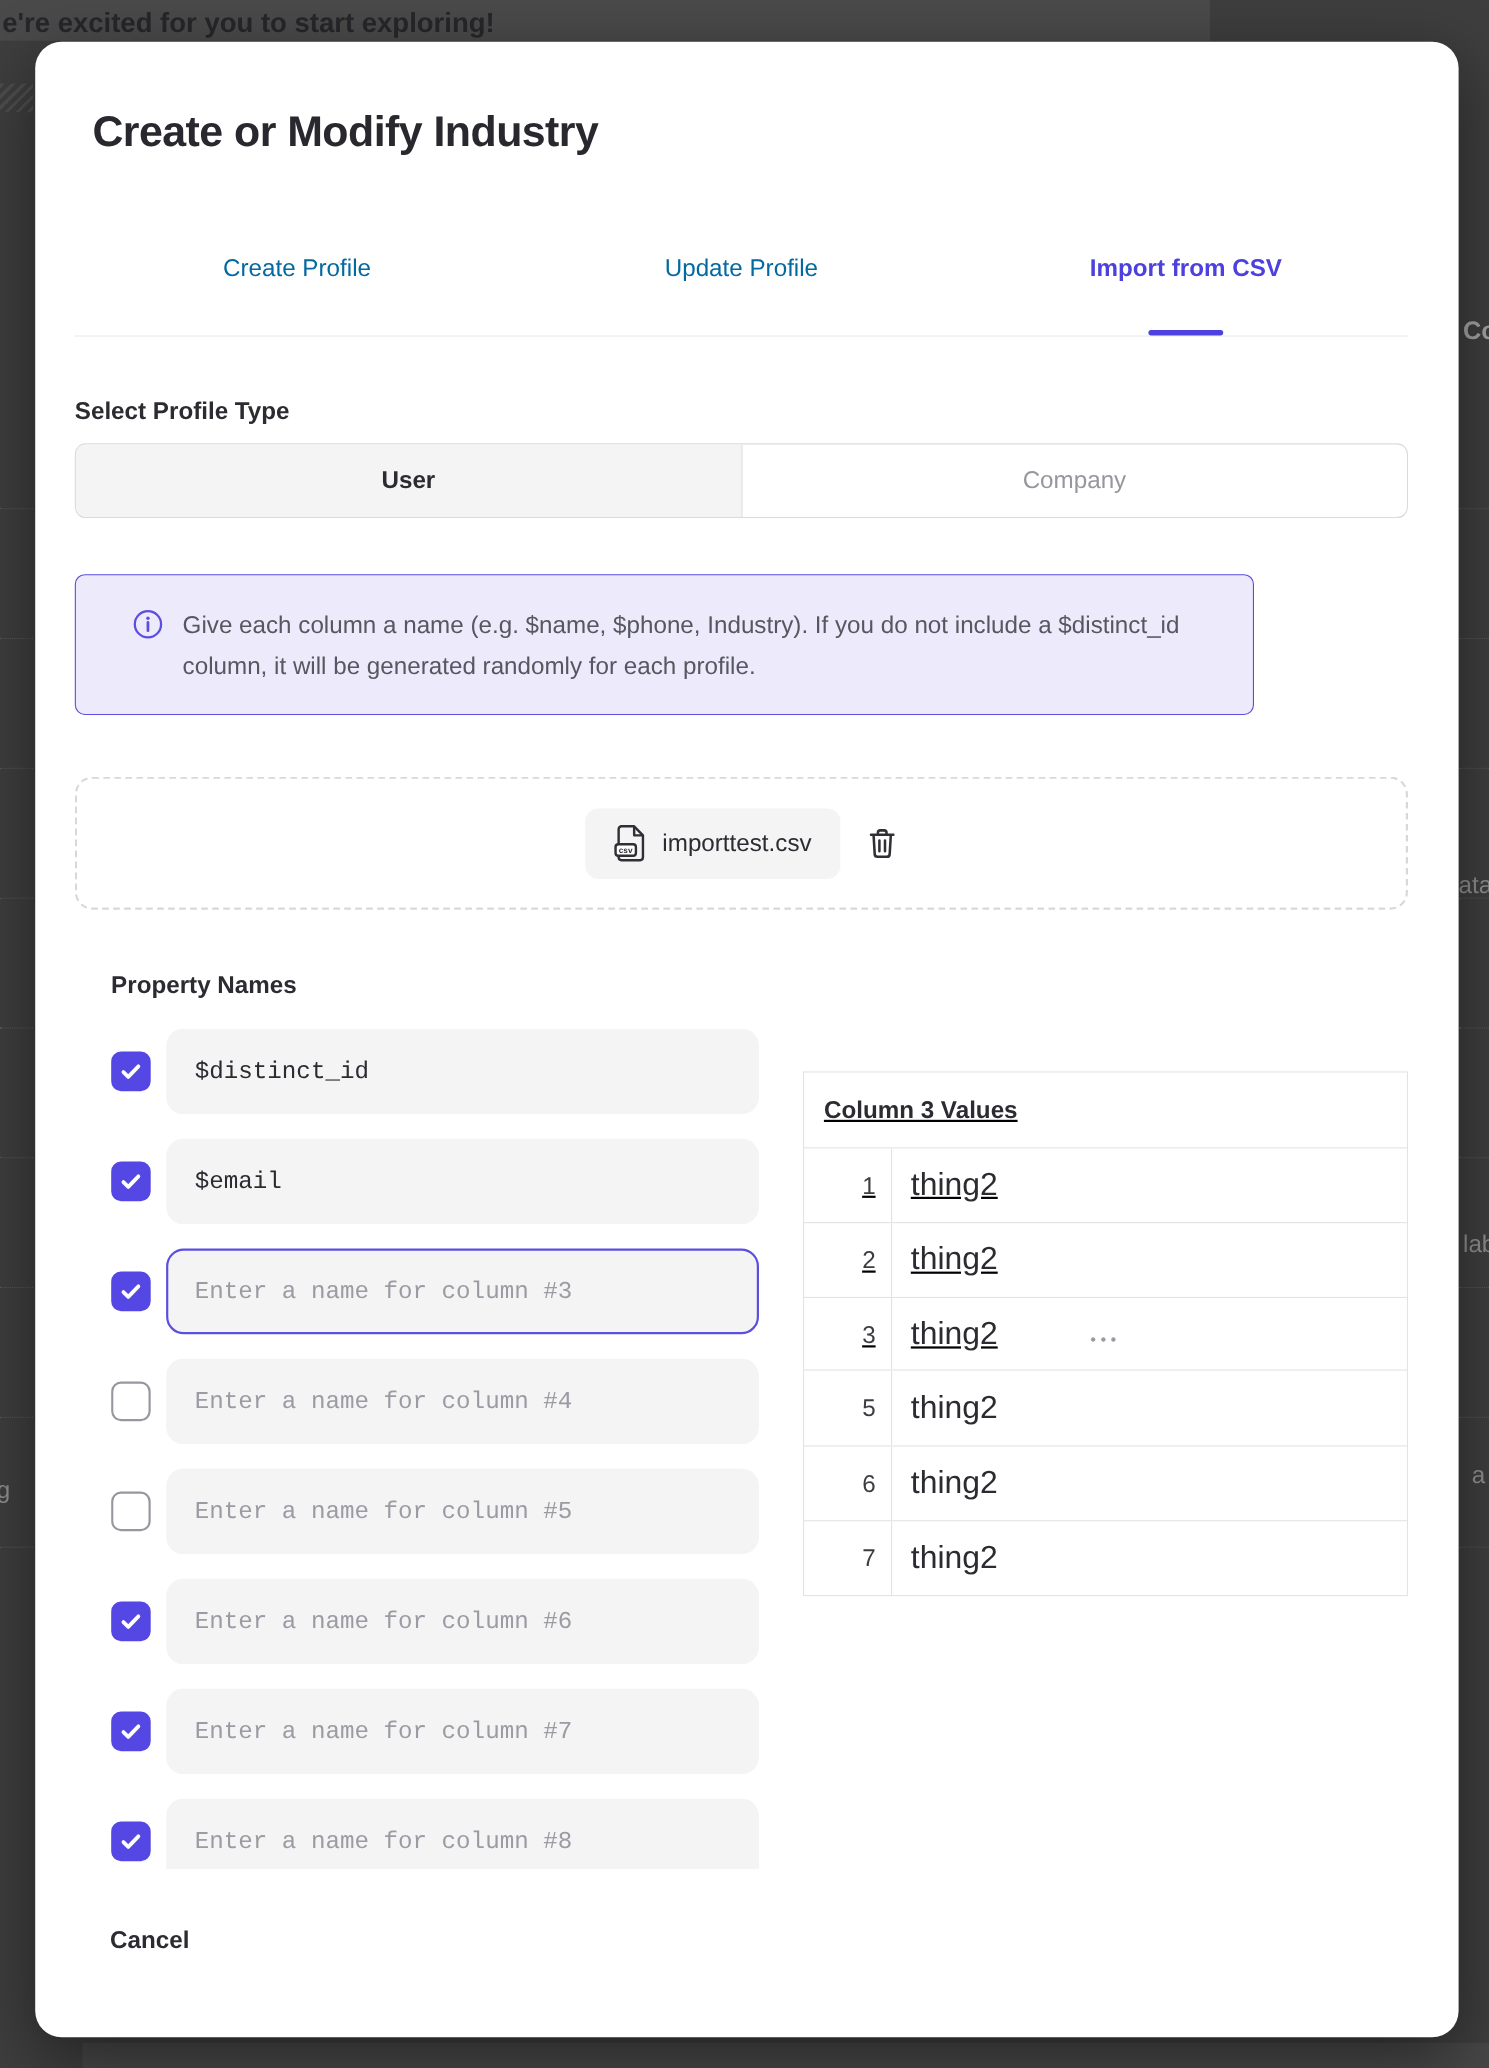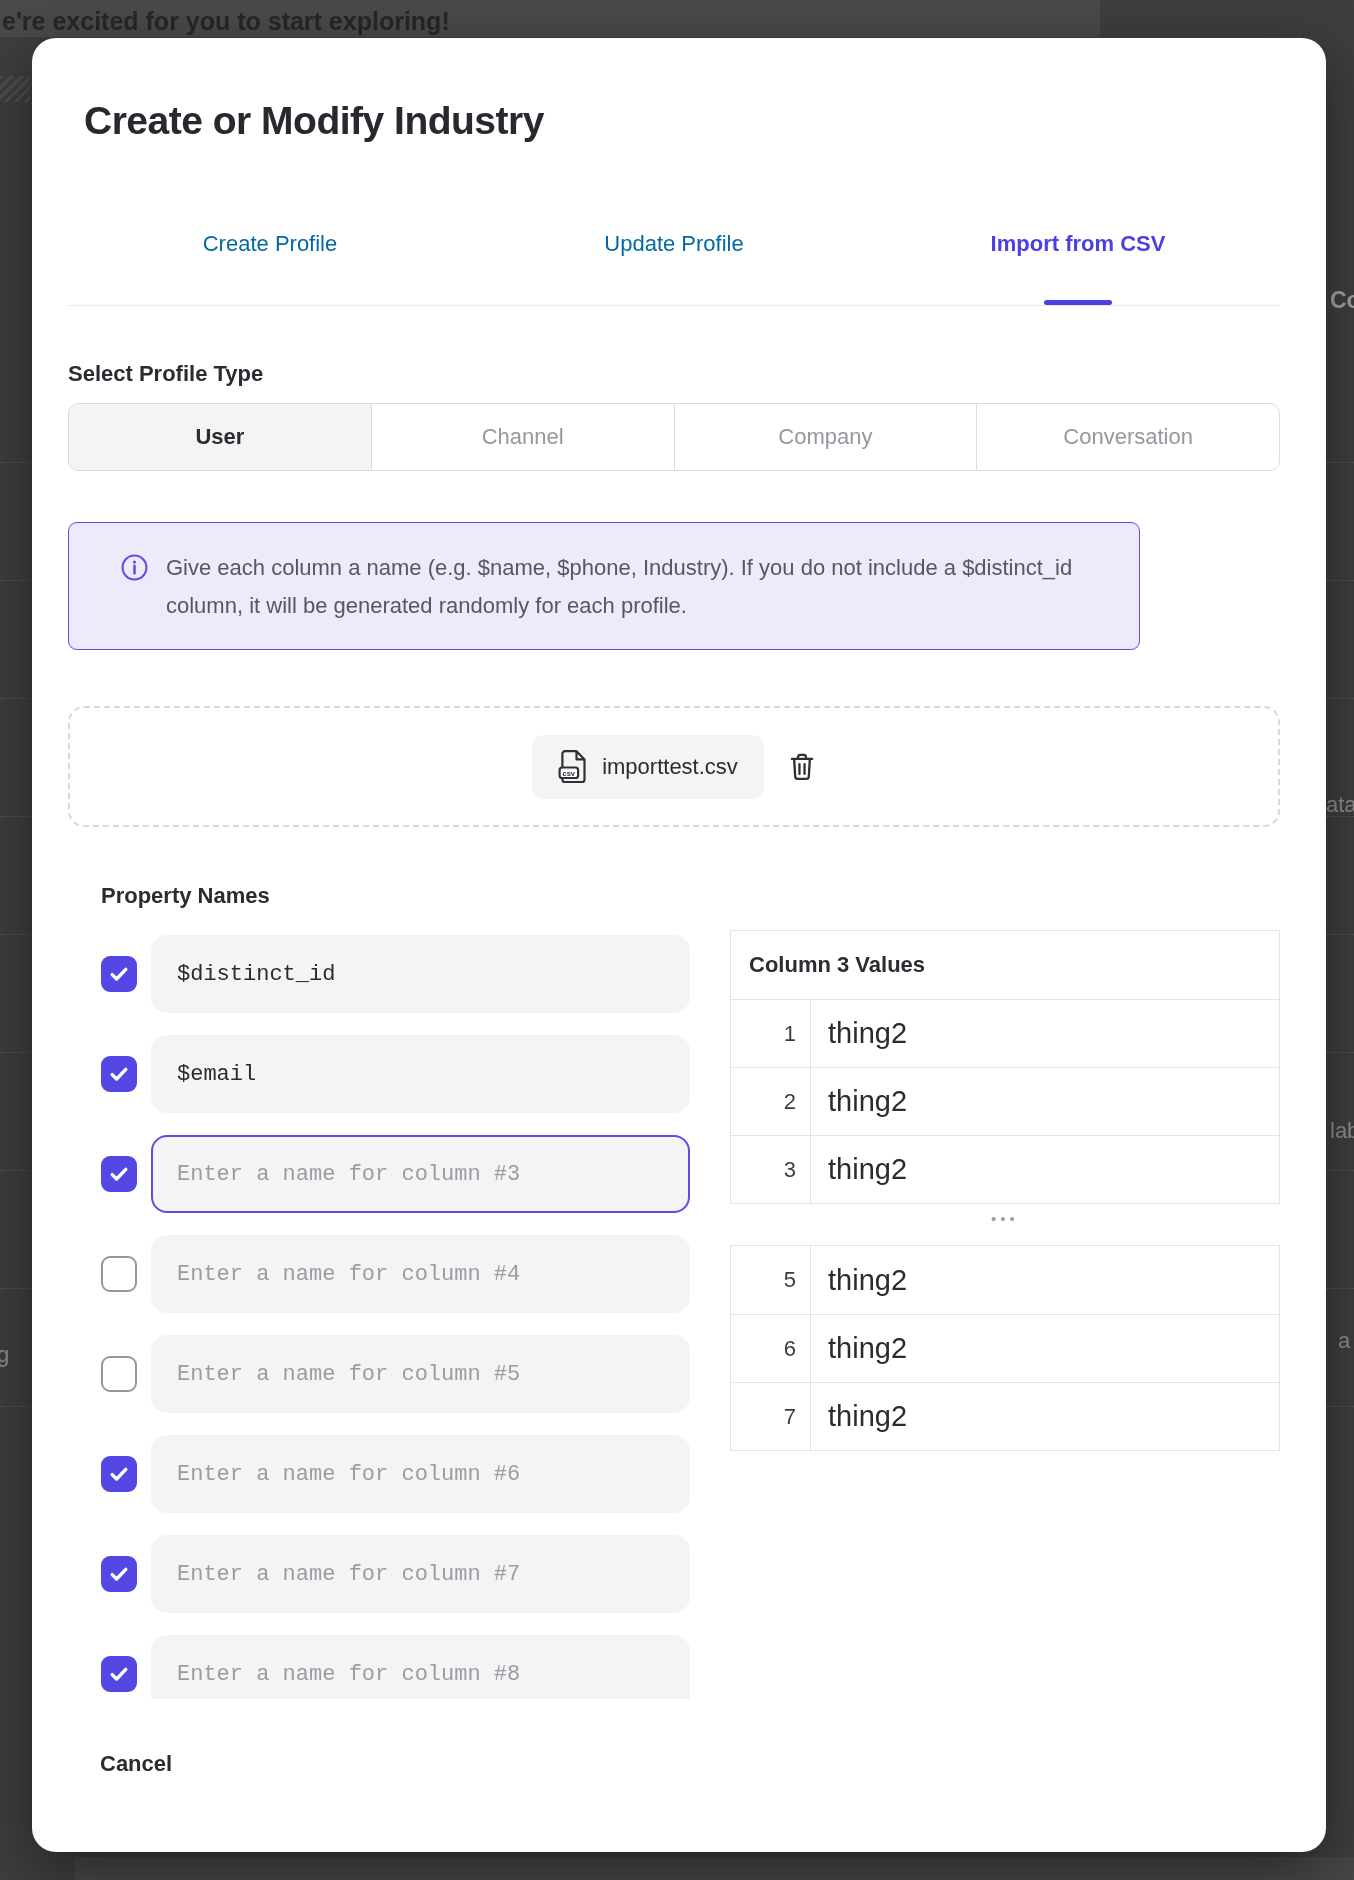--- a/index.html
+++ b/index.html
@@ -58,21 +58,21 @@
     display:flex; align-items:center; justify-content:center; flex:0 0 36px;}
   .checkbox .check{ display:none; width:24px; height:24px;}
   .checkbox.checked{ background:#5447E3; border-color:#5447E3;}
   .checkbox.checked .check{ display:block;}
   .prop-input{ width:539px; height:78px; border-radius:16px; border:2.5px solid transparent; background:#F4F4F5;
     font-family:Liberation Mono, monospace; font-size:22px; color:#2B2B31; padding:0 24px; outline:none;}
   .prop-input::placeholder{ color:#9B9BA3; opacity:1;}
   .prop-input.focused{ border-color:#5A4FE0;}
   
   .tbl{ position:absolute; left:698px; width:550px; border:1px solid #E3E3E5; background:#fff;}
-  .tbl-a{ top:892px;}
+  .tbl-a{ top:936px;text-decoration:underline;}
   .tbl-b{ top:1207px;}
   .tbl-header{ height:68px; display:flex; align-items:center; padding-left:18px; font-size:22px; font-weight:600; color:#2B2B31;}
   .t-row{ display:flex; height:68px; border-top:1px solid #E3E3E5;}
   .tbl-b .t-row:first-child{ border-top:none;}
   .t-idx{ width:80px; border-right:1px solid #E3E3E5; display:flex; align-items:center; justify-content:flex-end;
     padding-right:14px; font-size:22px; color:#3C3C42;}
   .t-val{ flex:1; display:flex; align-items:center; padding-left:17px; font-size:29px; color:#2B2B31;}
   .tbl-ellipsis{ position:absolute; left:698px; top:1172px; width:550px; text-align:center;
     font-size:15px; letter-spacing:4px; color:#9B9BA3;}
   
@@ -125,23 +125,21 @@
       <div class="tab">Create Profile</div>
       <div class="tab">Update Profile</div>
       <div class="tab active">Import from CSV</div>
     </div>
     <div class="tab-underline"></div>
 
     <div class="section-label" style="top:322px;">Select Profile Type</div>
 
     <div class="seg-wrap">
       <div class="seg selected">User</div>
-      <div class="seg">Channel</div>
       <div class="seg">Company</div>
-      <div class="seg">Conversation</div>
     </div>
 
     <div class="infobox">
       <svg class="info-icon" viewBox="0 0 26 26" width="27" height="27">
         <circle cx="13" cy="13" r="11.5" fill="none" stroke="#5A4FE0" stroke-width="2"></circle>
         <circle cx="13" cy="7.8" r="1.5" fill="#5A4FE0"></circle>
         <path d="M13 11.4v7.2" stroke="#5A4FE0" stroke-width="2.4" stroke-linecap="round"></path>
       </svg>
       <div class="txt">Give each column a name (e.g. $name, $phone, Industry). If you do not include a $distinct_id column, it will be generated randomly for each profile.</div>
     </div>

